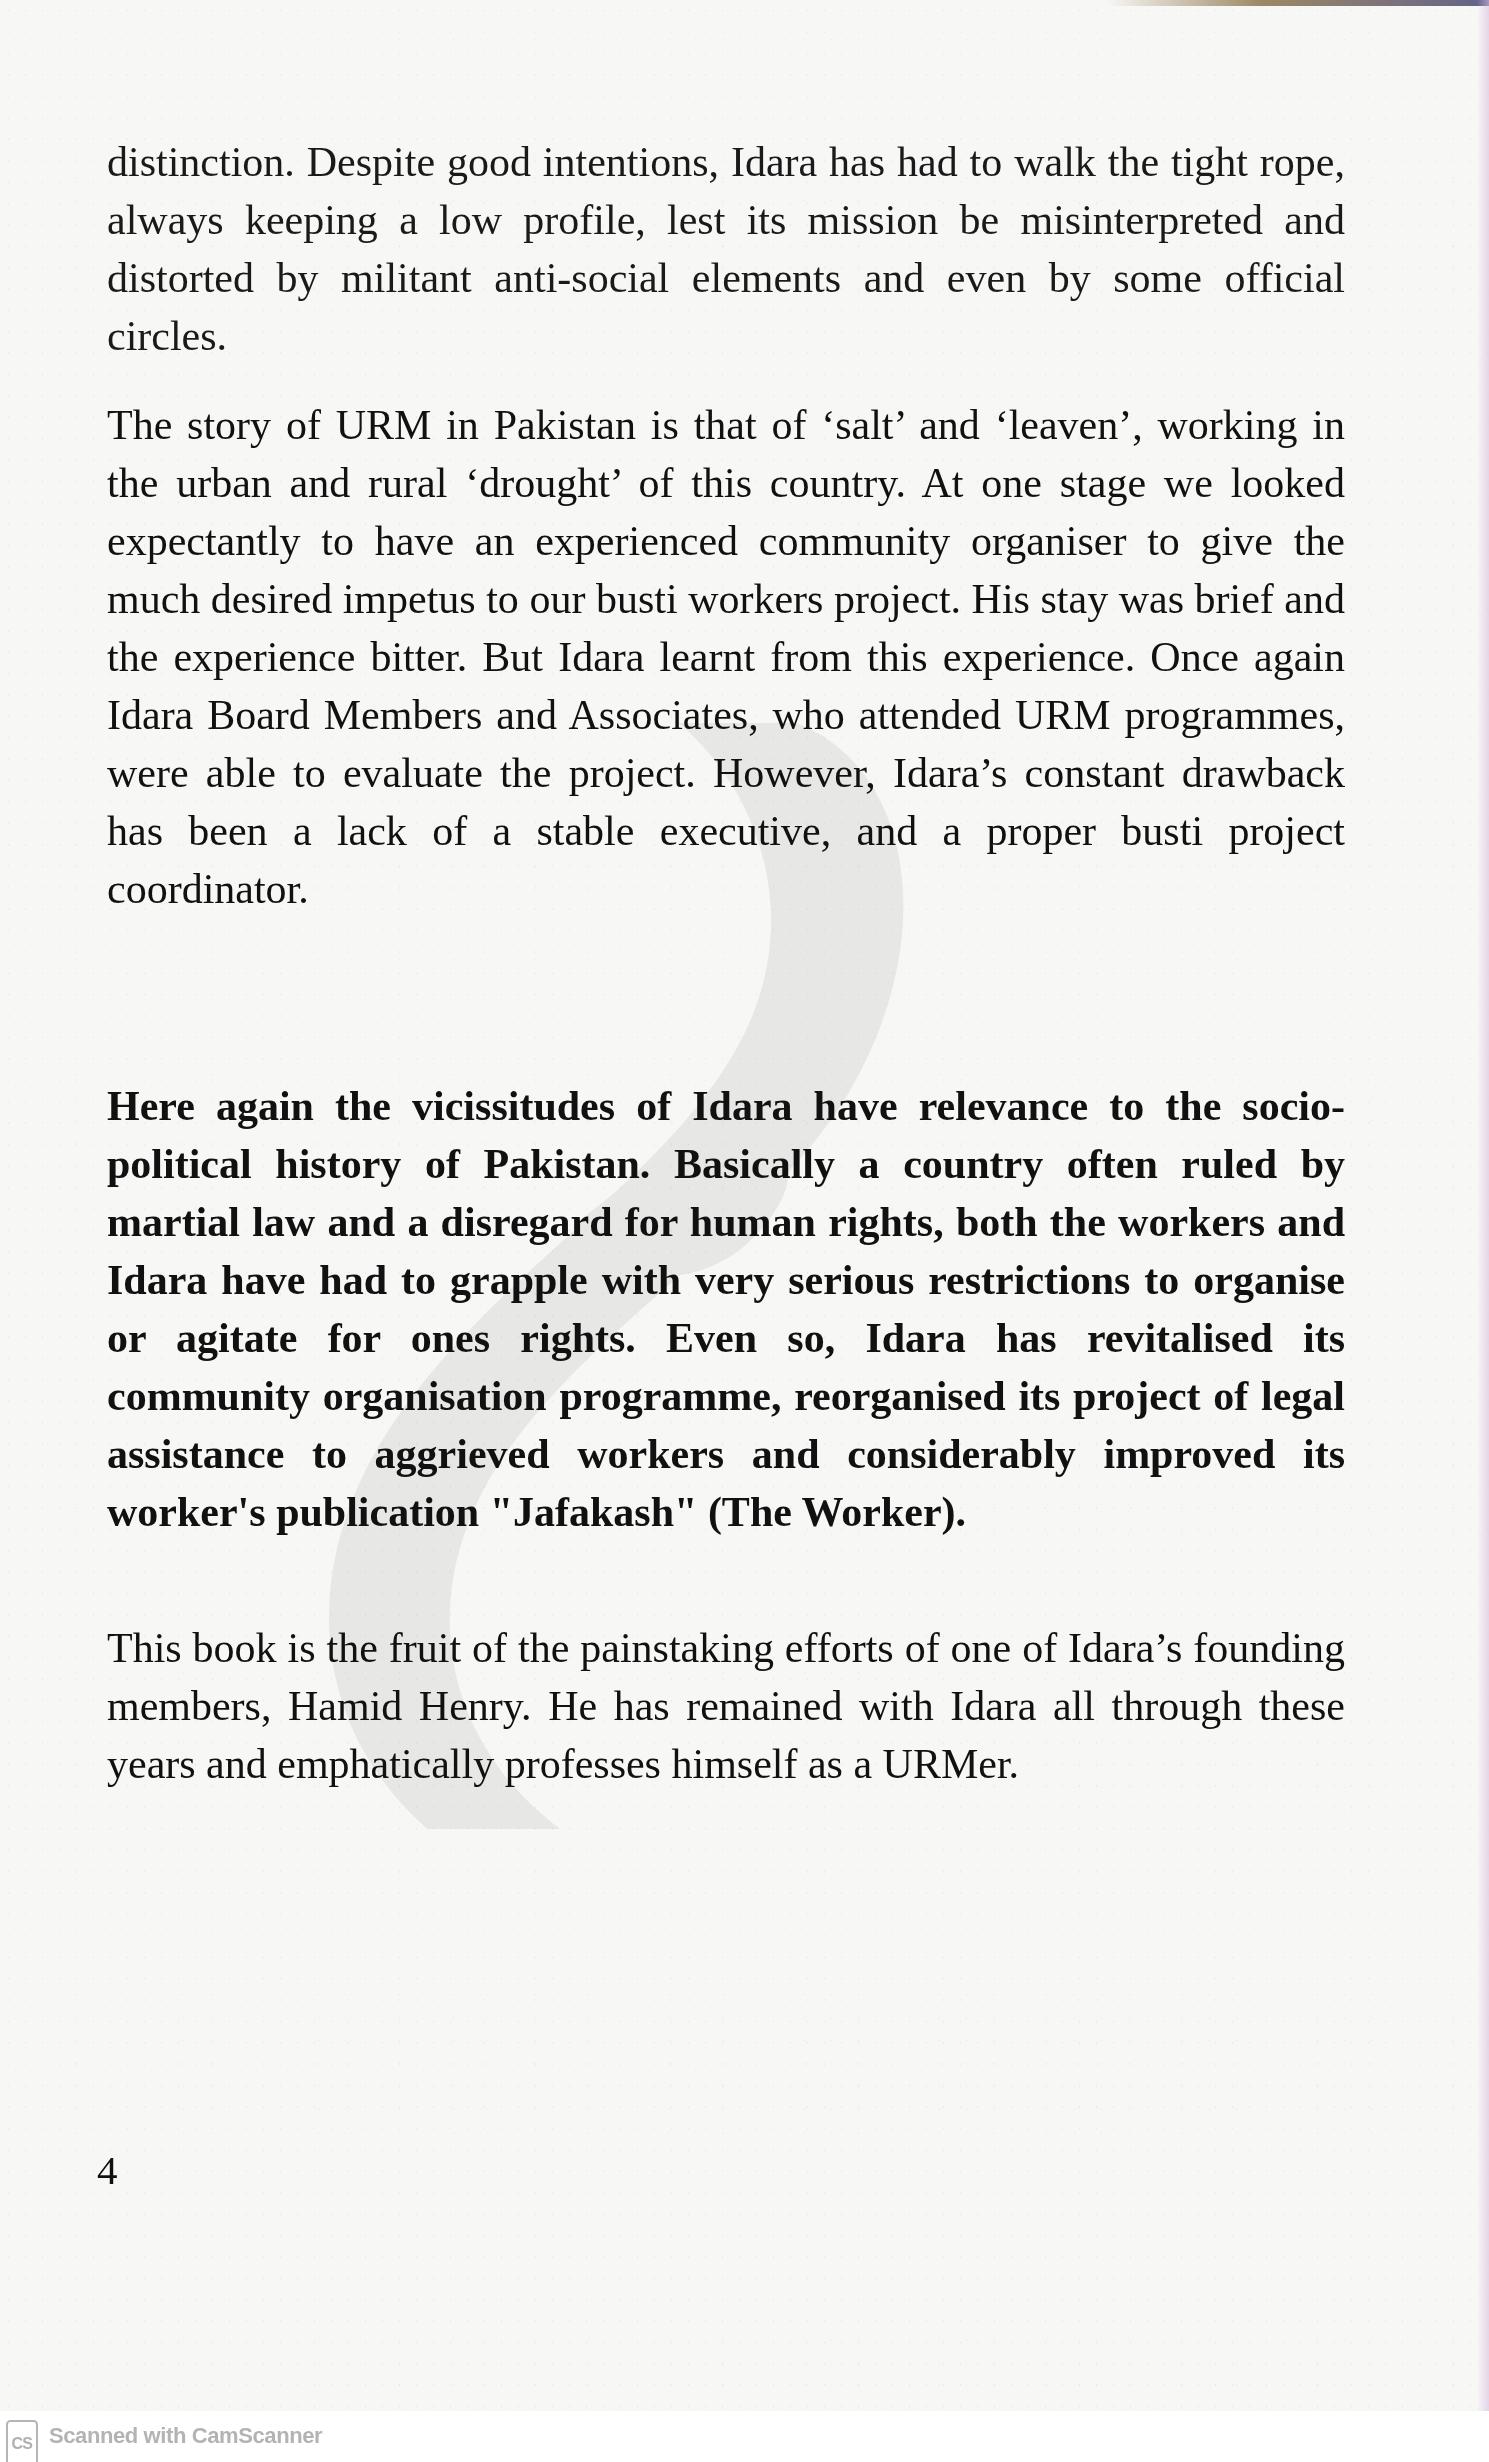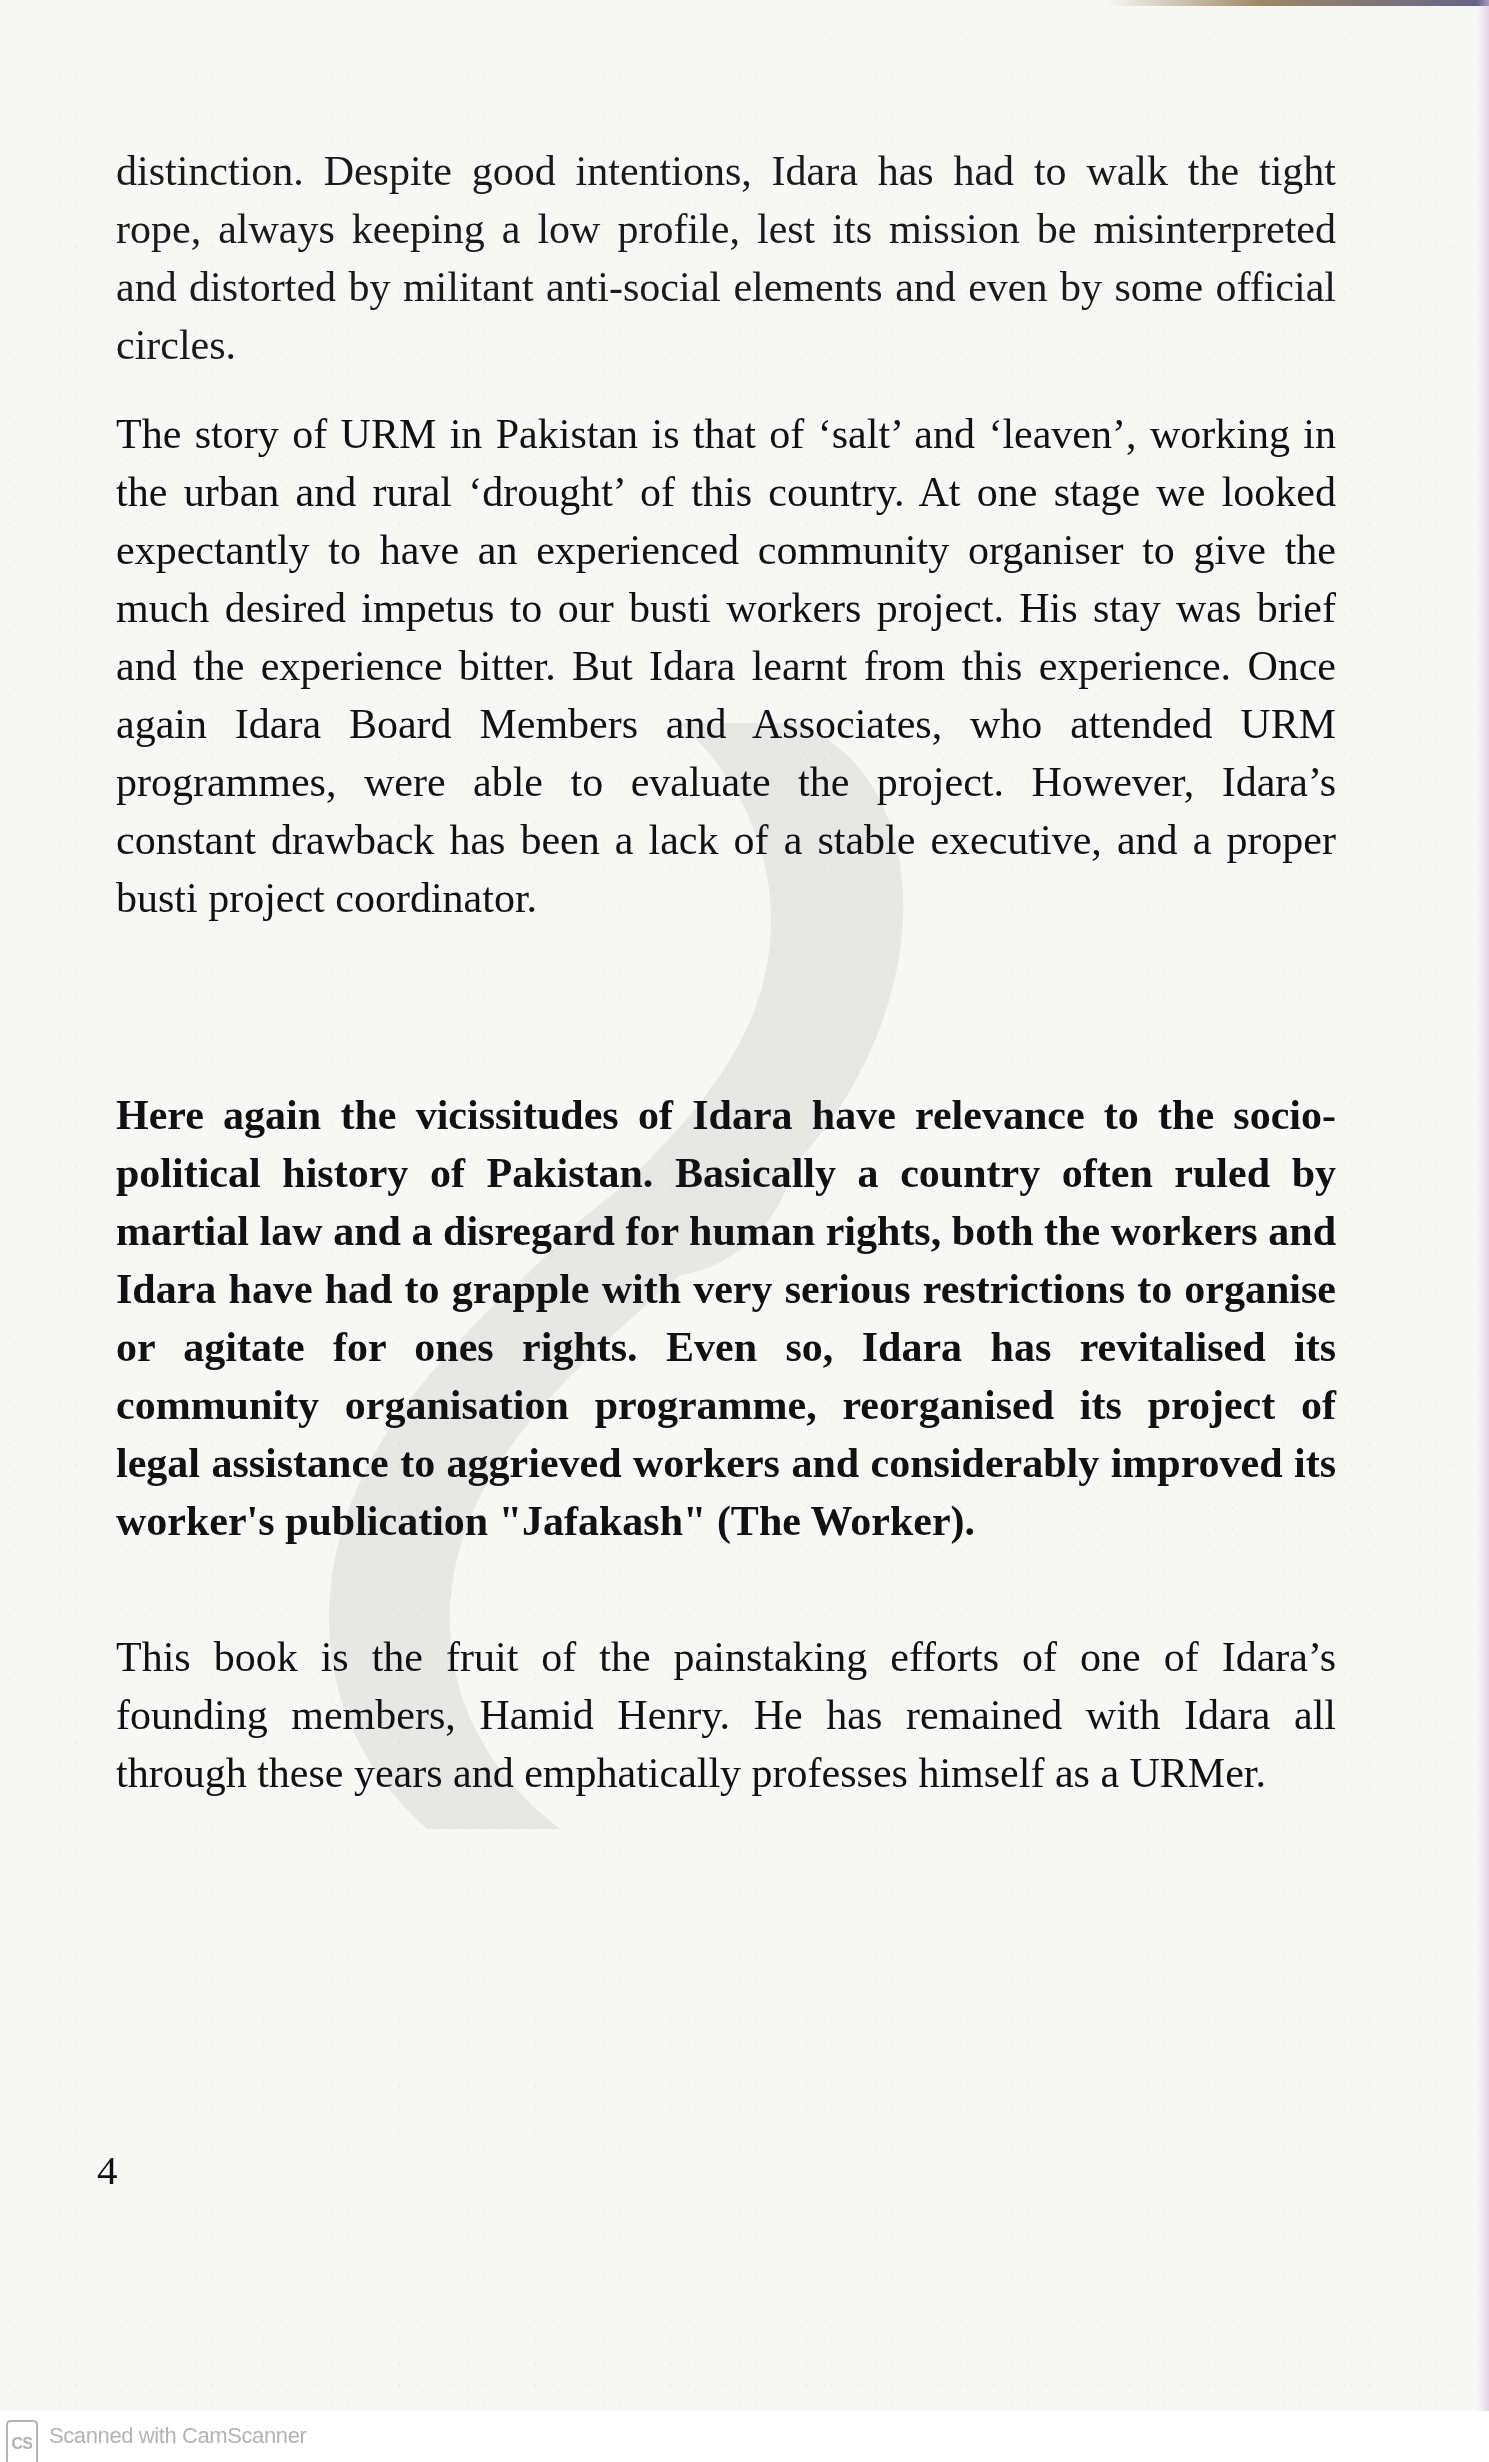--- a/index.html
+++ b/index.html
@@ -47,21 +47,21 @@
     }
     .text-block {
       position: absolute;
       left: 103px;
       width: 1246px;
       font-size: 42px;
       line-height: 58px;
       text-align: justify;
       text-align-last: left;
     }
-    .text-block p { margin: 13px; }
+    .text-block p { margin: 4px; }
     #para-1 { top: 129px; font-weight: normal; color: #1a1a1a; }
     #para-2 { top: 392px; }
     #para-3 { top: 1073px; font-weight: bold; }
     #para-4 { top: 1615px; font-family: Liberation Serif, serif; }
     #para-5 { top: 1914px; }
     .page-number {
       position: absolute;
       left: 97px; top: 2146px;
       font-size: 41px;
       color: #111111;
@@ -88,20 +88,21 @@
       letter-spacing: -0.7px;
       border-bottom-width: 7.4px;
     }
     .cs-text {
       position: absolute;
       left: 49px; top: 2423px;
       font-family: "Liberation Sans", sans-serif;
       font-size: 22px;
       color: #b3b3b3;
       letter-spacing: -0.4px;
+      font-weight: bold;
     }
   </style>
 </head>
 <body>
 
 <div class="page">
   <div class="top-edge"></div>
   <div class="right-edge"></div>
 
   <svg class="watermark" viewBox="0 0 1100 1500">

